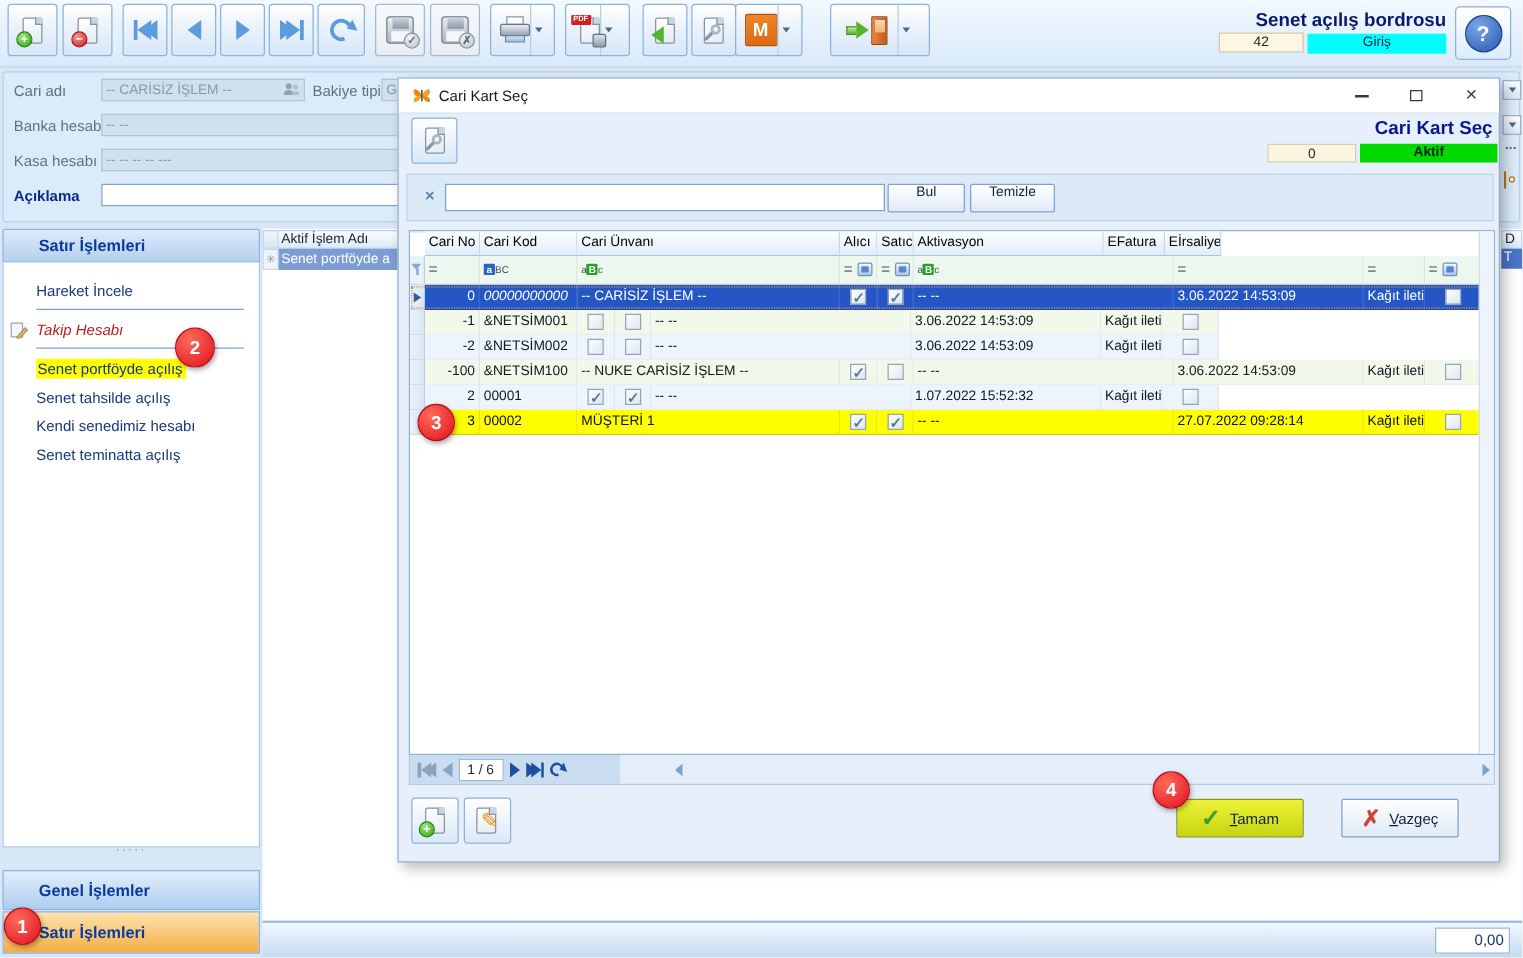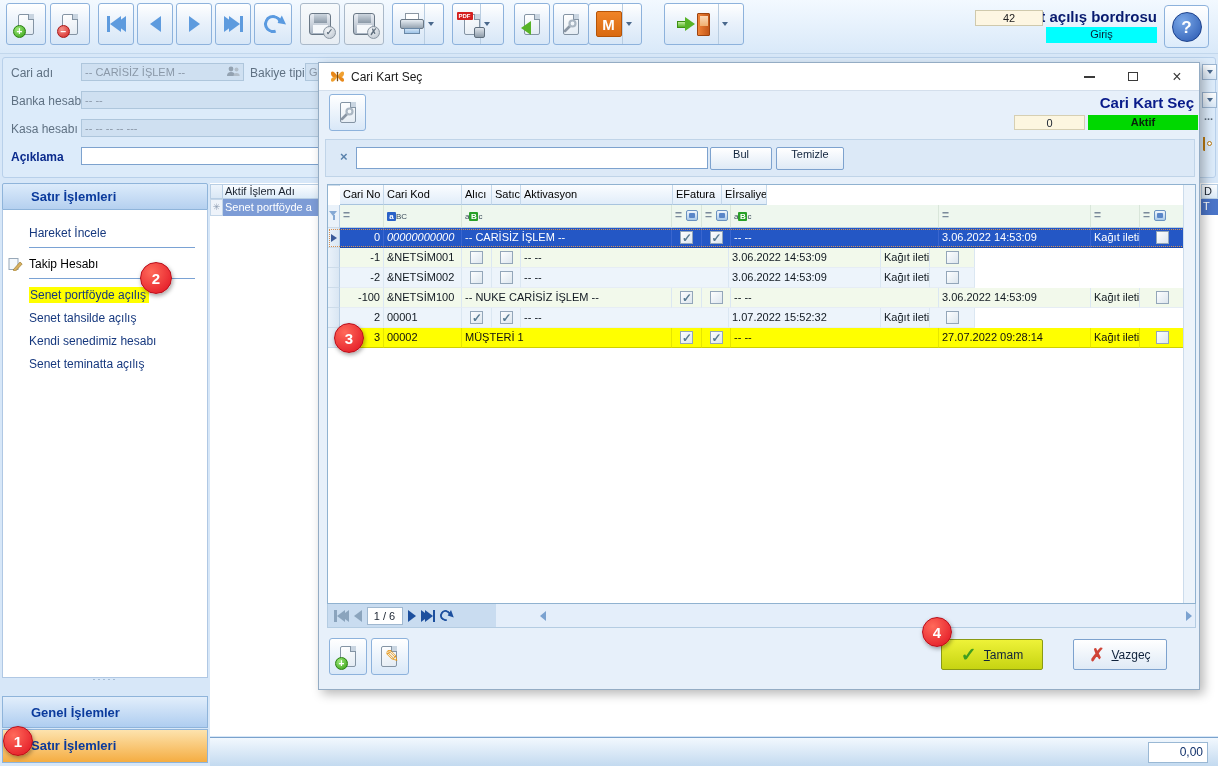--- a/index.html
+++ b/index.html
@@ -52,38 +52,38 @@
     background:linear-gradient(#fbd9b8,#f0b070); box-shadow:0 12px 0 -5px #f0b070; }
 
   .m-ic { width:26px; height:26px; background:linear-gradient(#f08428,#d96a12); border:1px solid #b55408; color:#fff; font-weight:bold; font-size:15px; text-align:center; line-height:25px; border-radius:2px; }
 
   .helpbtn { position:absolute; left:1164px; top:5px; width:45px; height:43px; border:1px solid #8db2dc; border-radius:4px;
     background:linear-gradient(#ffffff,#dcebfb); display:flex; align-items:center; justify-content:center; cursor:pointer; }
   .helpbtn .q { width:30px; height:30px; border-radius:50%; background:radial-gradient(circle at 35% 30%,#7aa8e8,#2857b0); border:1px solid #1c418c;
     color:#fff; font-weight:bold; font-size:17px; text-align:center; line-height:29px; }
 
   .win-title { position:absolute; left:900px; top:8px; width:257px; text-align:right; font-size:15px; font-weight:bold; color:#081a6e; }
-  .doc-no { position:absolute; left:975px; top:10px; width:68px; height:16px; background:#fdf6e2; border:1px solid #cfc9ac; text-align:center; line-height:15px; color:#222; }
+  .doc-no { position:absolute; left:975px; top:26px; width:68px; height:16px; background:#fdf6e2; border:1px solid #cfc9ac; text-align:center; line-height:15px; color:#222; }
   .mode-badge { position:absolute; left:1046px; top:27px; width:111px; height:16px; background:#00ffff; text-align:center; line-height:15px; color:#09203a; }
 
   
   .form-panel { position:absolute; left:2px; top:57px; width:1214px; height:121px; background:#dcebfa; border:1px solid #b8d0ea; border-radius:3px; }
   .flabel { position:absolute; color:#5f7183; font-size:12px; }
   .flabel.b { color:#0a2a8c; font-weight:bold; }
   .ffield { position:absolute; height:18px; background:#cfe0f1; border:1px solid #aec6dc; color:#8a98a8; font-size:11px; line-height:16px; padding:0 3px; overflow:hidden; white-space:nowrap; }
   .ffield.white { background:#fff; border:1px solid #7da2ce; }
   .people-ic { position:absolute; right:2px; top:1px; }
 
   
   .sidebar { position:absolute; left:2px; top:183px; width:206px; height:581px; }
   .side-head { height:27px; background:linear-gradient(#dcebfb,#b5d0ef); border:1px solid #8fb4da; border-radius:2px 2px 0 0;
     font-size:13px; font-weight:bold; color:#0a3a9c; line-height:26px; padding-left:28px; }
   .side-list { position:absolute; left:0; right:0; top:27px; bottom:86px; background:#fff; border:1px solid #b0c8e4; border-top:none; padding-top:10px; }
   .side-item { position:relative; margin:4px 8px 4px 26px; font-size:12px; color:#16387e; height:19px; line-height:19px; cursor:pointer; white-space:nowrap; }
-  .side-item.disabled { color:#000000; }
+  .side-item.disabled { color:#b91c1c;font-style:italic; }
   .side-item.highlighted span.lbl { background:#ffff00; padding:1px 3px 1px 1px; }
   .side-ic { position:absolute; left:-21px; top:2px; }
   .side-div { height:1px; background:#7aa2d4; margin:3px 12px 7px 26px; }
   .side-dots { position:absolute; left:0; right:0; bottom:80px; text-align:center; color:#6a88aa; font-size:9px; letter-spacing:2px; }
   .side-tab { position:absolute; left:0; right:0; height:32px; font-size:13px; font-weight:bold; color:#0a3a9c; line-height:31px; padding-left:28px; border:1px solid #8fb4da; cursor:pointer; }
   .side-tab.genel { bottom:36px; background:linear-gradient(#e2eefb,#aecdf0); }
   .side-tab.satir { bottom:1px; height:34px; background:linear-gradient(#fde3ae,#f5ad42 60%,#f9c want); background:linear-gradient(#fde3ae,#f5ad42); }
 
   
   .mid-panel { position:absolute; left:210px; top:183px; width:1008px; height:553px; background:#fff; z-index:1; }
@@ -400,20 +400,21 @@
       <div class="sbtn" style="left:384px;width:62px;">Bul</div>
       <div class="sbtn" style="left:450px;width:68px;">Temizle</div>
     </div>
 
     <div class="grid" id="grid">
       <div class="g-scrollstrip"></div>
     <div class="g-row g-head">
           <div class="g-sel"></div>
           <div class="g-cell" style="width: 44px;">Cari No</div>
           <div class="g-cell" style="width: 78px;">Cari Kod</div>
+          <div class="g-cell" style="width: 210px;">Cari Ünvanı</div>
           <div class="g-cell" style="width: 30px;">Alıcı</div>
           <div class="g-cell" style="width: 29px;">Satıcı</div>
           <div class="g-cell" style="width: 152px;">Aktivasyon</div>
           <div class="g-cell" style="width: 49px;">EFatura</div>
           <div class="g-cell" style="width: 45px;">Eİrsaliye</div>
         </div>
         <div class="g-row g-filter">
           <div class="g-sel">
             <span class="funnel"></span>
           </div>

